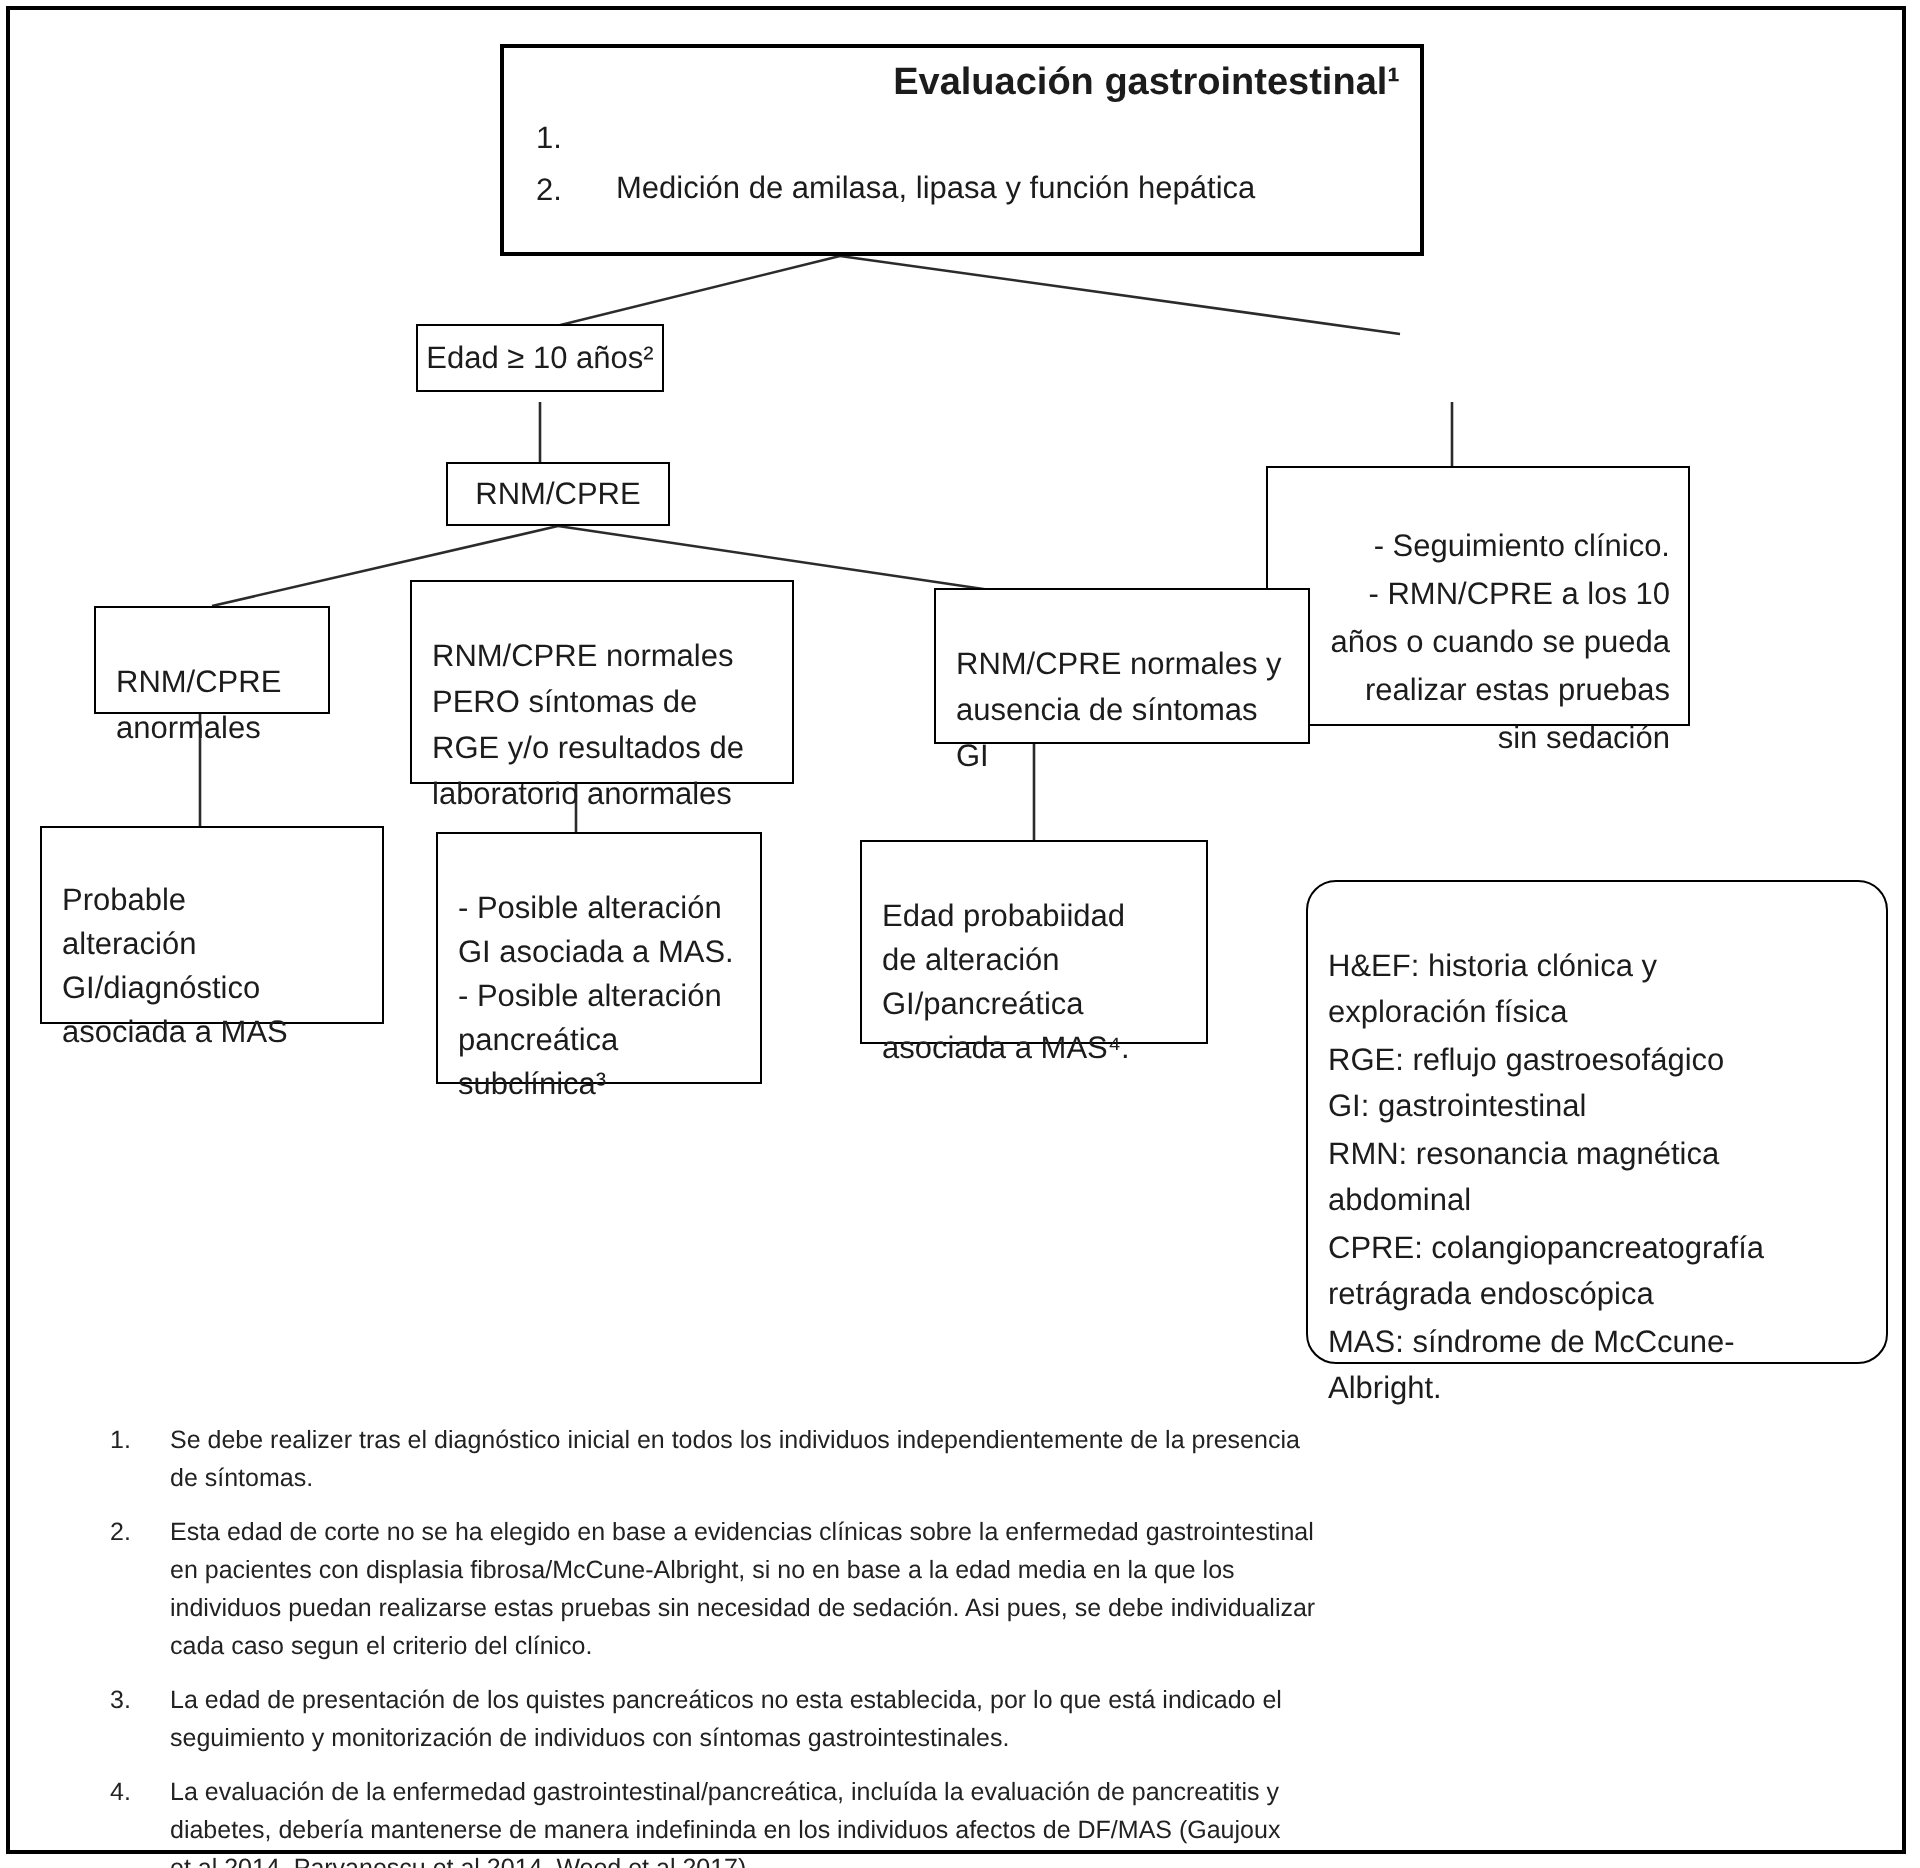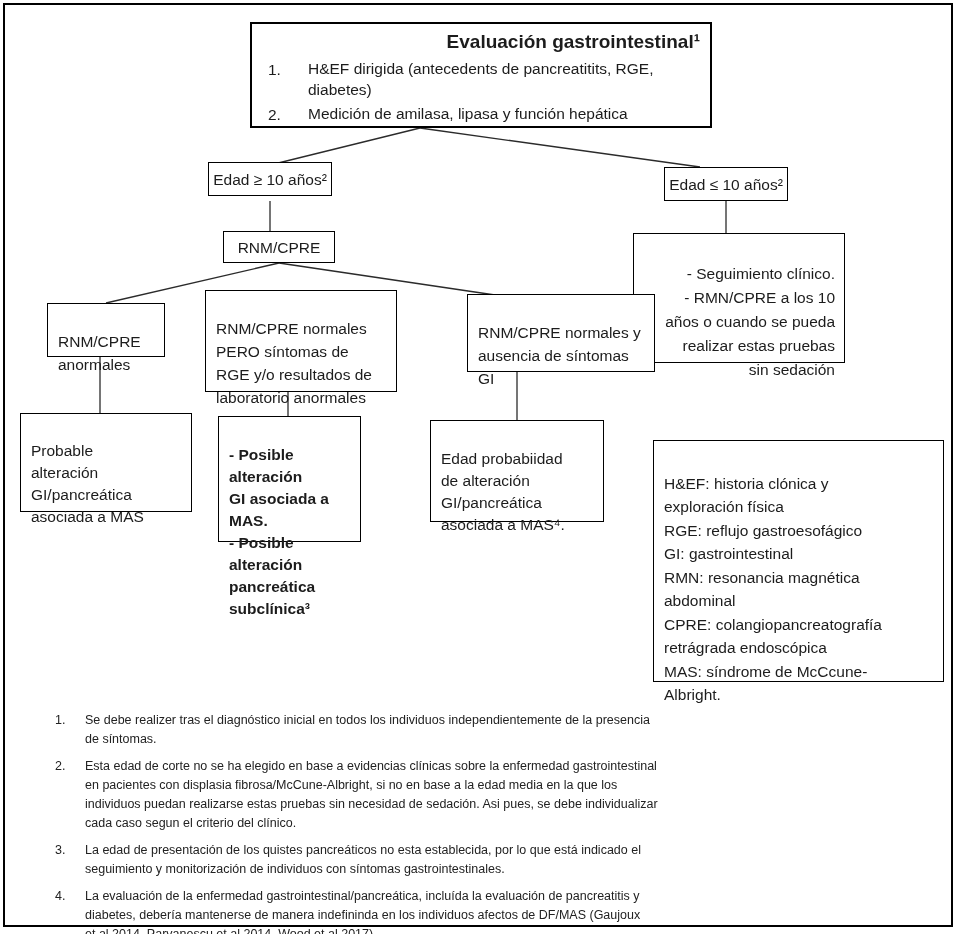--- a/index.html
+++ b/index.html
@@ -35,23 +35,23 @@
   .title-item .txt{white-space:pre-line;line-height:21px;}
   
   .box-edad-gte{left:208px;top:162px;width:124px;height:34px;display:flex;align-items:center;justify-content:center;}
   .box-edad-lte{left:664px;top:167px;width:124px;height:34px;display:flex;align-items:center;justify-content:center;}
   .box-rnm{left:223px;top:231px;width:112px;height:32px;display:flex;align-items:center;justify-content:center;}
   .box-seguimiento{left:633px;top:233px;width:212px;height:130px;padding:4px 9px;line-height:24px;text-align:right;}
   .box-anormales{left:47px;top:303px;width:118px;height:54px;padding:3px 10px;}
   .box-normales-sintomas{left:205px;top:290px;width:192px;height:102px;padding:3px 10px;}
   .box-normales-ausencia{left:427px;top:294px;width:188px;height:78px;padding:3px 10px;margin-left:40px;}
   .box-probable{left:20px;top:413px;width:172px;height:99px;padding:4px 10px;line-height:22px;}
-  .box-posible{left:218px;top:416px;width:143px;height:126px;padding:5px 10px;line-height:22px;font-weight:bold;}
+  .box-posible{left:218px;top:416px;width:163px;height:126px;padding:5px 10px;line-height:22px;}
   .box-poca{left:430px;top:420px;width:174px;height:102px;padding:5px 10px;line-height:22px;}
-  .box-legend{left:653px;top:440px;width:291px;height:242px;padding:7px 10px;line-height:23.5px;}
+  .box-legend{left:653px;top:440px;width:291px;height:242px;padding:7px 10px;line-height:23.5px;border-radius:15px;}
   
   .footnotes{position:absolute;left:55px;top:711px;width:660px;font-size:12.5px;line-height:19px;color:#222;}
   .footnote{display:grid;grid-template-columns:30px 1fr;margin-bottom:8px;}
   .footnote .fn-num{}
   .footnote .fn-text{white-space:pre-line;}
 </style>
 </head>
 <body>
 
 <div class="page">
@@ -66,36 +66,31 @@
     <line x1="279" y1="263" x2="495" y2="295"></line>
     <line x1="100" y1="357" x2="100" y2="413"></line>
     <line x1="288" y1="392" x2="288" y2="416"></line>
     <line x1="517" y1="372" x2="517" y2="420"></line>
   </svg>
 
   <div class="fbox box-title">
     <div class="title-heading">Evaluación gastrointestinal¹</div>
     <div class="title-item">
       <span class="num">1.</span>
-      <span class="txt">H&amp;EF dirigida (antecedents de pancreatitits, RGE,
-diabetes)</span>
     </div>
     <div class="title-item">
       <span class="num">2.</span>
       <span class="txt">Medición de amilasa, lipasa y función hepática</span>
     </div>
   </div>
 
   <div class="fbox box-edad-gte">
     <span>Edad ≥ 10 años²</span>
   </div>
 
-  <div class="fbox box-edad-lte">
-    <span>Edad ≤ 10 años²</span>
-  </div>
 
   <div class="fbox box-rnm">
     <span>RNM/CPRE</span>
   </div>
 
   <div class="fbox box-seguimiento">
     <span>- Seguimiento clínico.
 - RMN/CPRE a los 10
 años o cuando se pueda
 realizar estas pruebas
@@ -116,21 +111,21 @@
 
   <div class="fbox box-normales-ausencia">
     <span>RNM/CPRE normales y
 ausencia de síntomas
 GI</span>
   </div>
 
   <div class="fbox box-probable">
     <span>Probable
 alteración
-GI/pancreática
+GI/diagnóstico
 asociada a MAS</span>
   </div>
 
   <div class="fbox box-posible">
     <span>- Posible alteración
 GI asociada a MAS.
 - Posible alteración
 pancreática
 subclínica³</span>
   </div>

